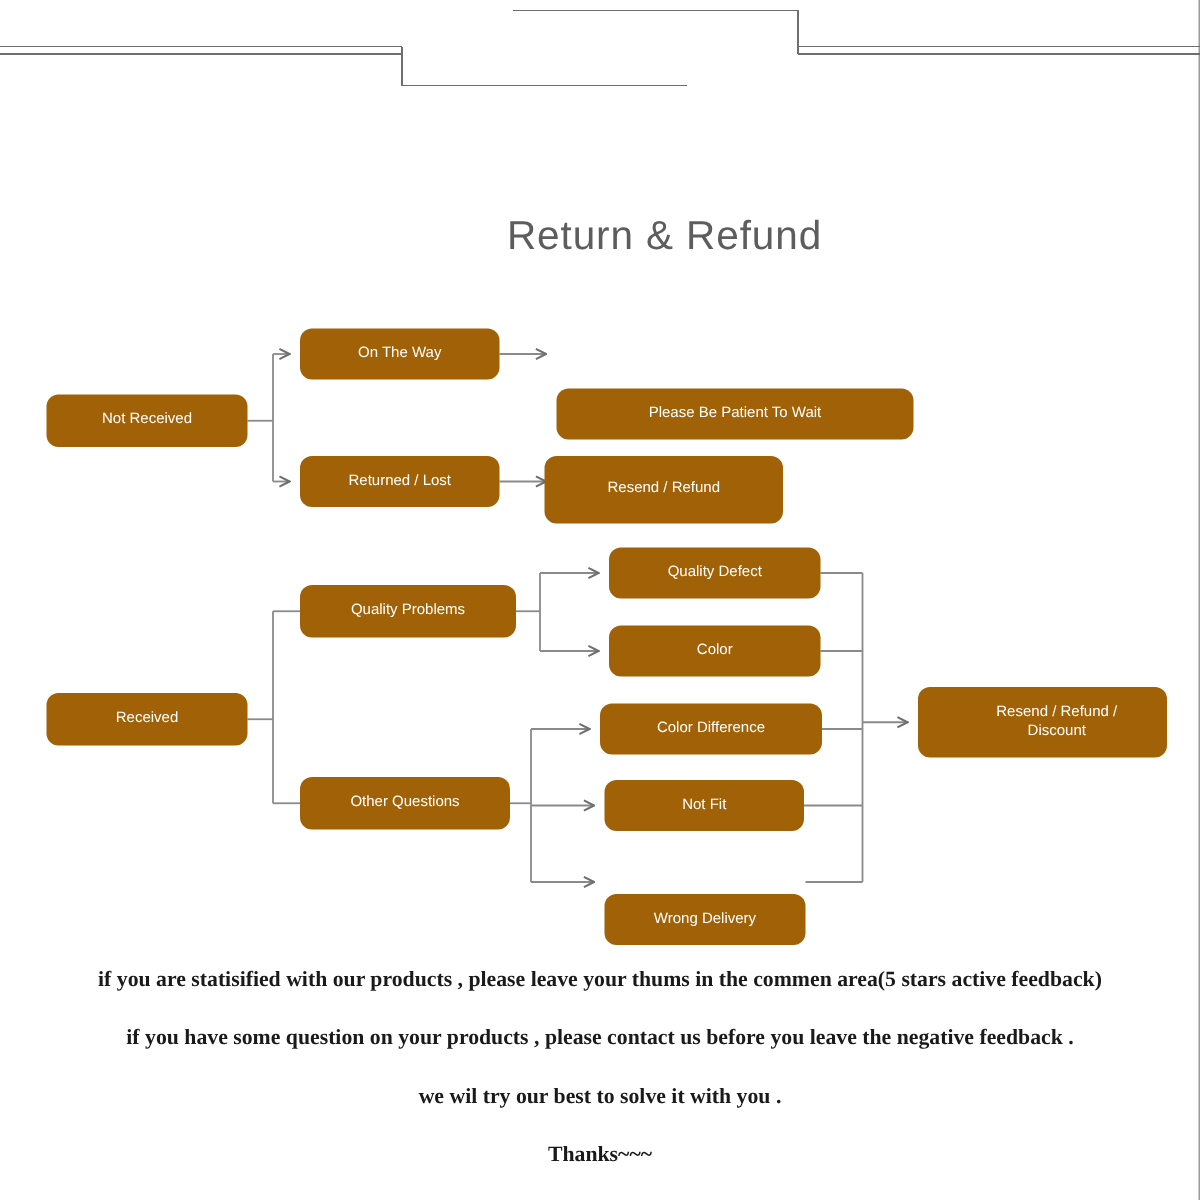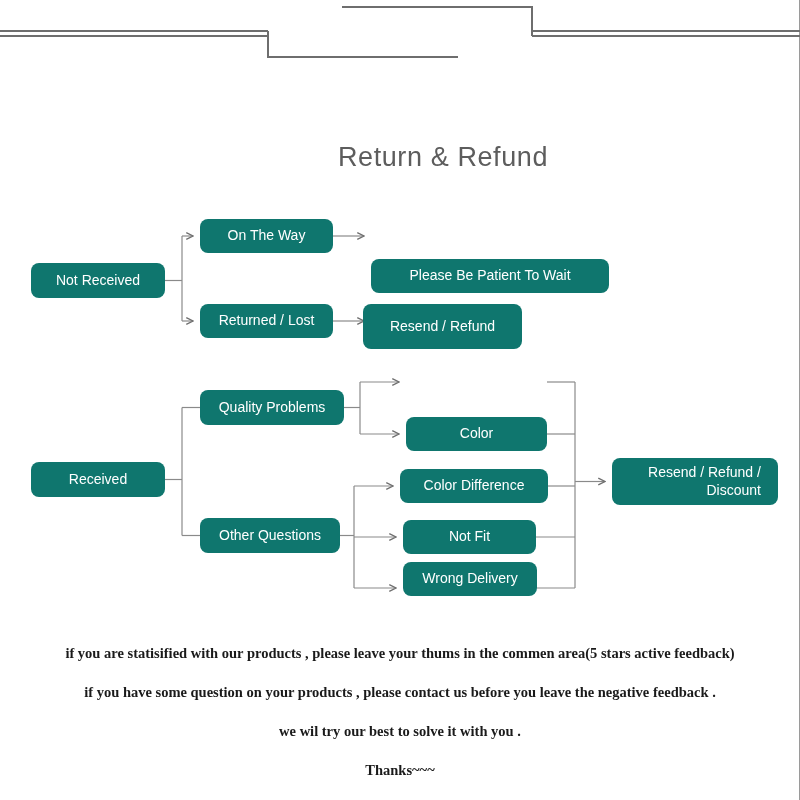--- a/index.html
+++ b/index.html
@@ -19,27 +19,27 @@
     text-align:center;
     font-size:27px;letter-spacing:.6px;color:#5d5d5d;
     font-family:"Liberation Sans",sans-serif;font-weight:400;
     white-space:nowrap;
     padding-left:43px;
   }
 
   
   .node{
     position:absolute;
-    background:#0f766e;
+    background:#a16207;
     border-radius:8px;
     color:#ffffff;
-    font-size:14px;
+    font-size:10px;
     font-family:"Liberation Sans",sans-serif;
     display:flex;align-items:center;justify-content:center;
-    text-align:right;
+    text-align:center;
     line-height:1.25;
     box-sizing:border-box;
     padding:0 8px;
     white-space:pre-line;
   }
 
   
   #notes{position:absolute;left:0;top:645px;width:800px;}
   .note-line{
     text-align:center;
@@ -129,28 +129,29 @@
     <div class="node" style="left:371px;top:219px;width:238px;height:34px;margin-top:40px;">Please Be Patient To Wait</div>
 
     <div class="node" style="left:363px;top:304px;width:159px;height:45px;">Resend / Refund</div>
 
     <div class="node" style="left:31px;top:462px;width:134px;height:35px;">Received</div>
 
     <div class="node" style="left:200px;top:390px;width:144px;height:35px;">Quality Problems</div>
 
     <div class="node" style="left:200px;top:518px;width:140px;height:35px;">Other Questions</div>
 
+    <div class="node" style="left:406px;top:365px;width:141px;height:34px;">Quality Defect</div>
 
     <div class="node" style="left:406px;top:417px;width:141px;height:34px;">Color</div>
 
     <div class="node" style="left:400px;top:469px;width:148px;height:34px;">Color Difference</div>
 
     <div class="node" style="left:403px;top:520px;width:133px;height:34px;">Not Fit</div>
 
-    <div class="node" style="left:403px;top:562px;width:134px;height:34px;">Wrong Delivery</div>
+    <div class="node" style="left:403px;top:596px;width:134px;height:34px;">Wrong Delivery</div>
 
     <div class="node" style="left:612px;top:458px;width:166px;height:47px;padding-left:27px;">Resend / Refund /
 Discount</div>
   </div>
 
   <div id="notes">
     <p class="note-line">if you are statisified with our products , please leave your thums in the commen area(5 stars active feedback)</p>
     <p class="note-line">if you have some question on your products , please contact us before you leave the negative feedback .</p>
     <p class="note-line">we wil try our best to solve it with you .</p>
     <p class="note-line">Thanks~~~</p>

